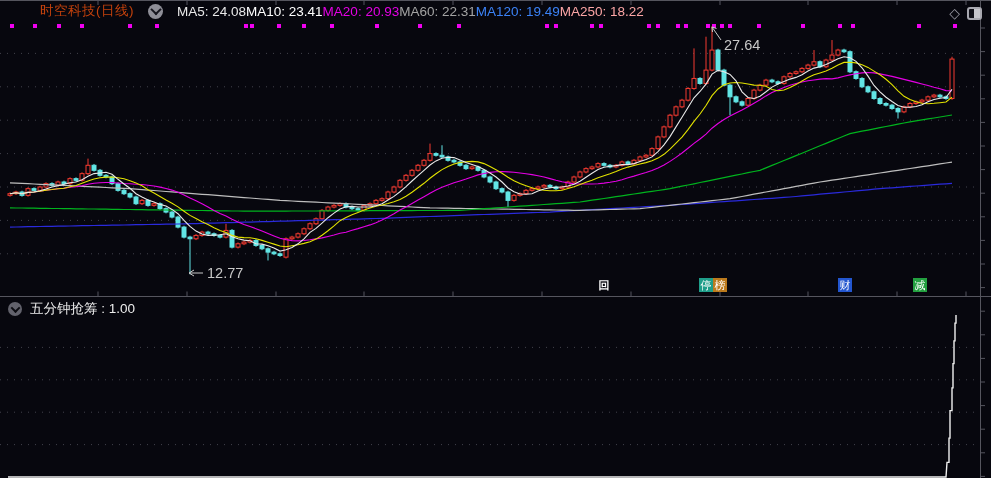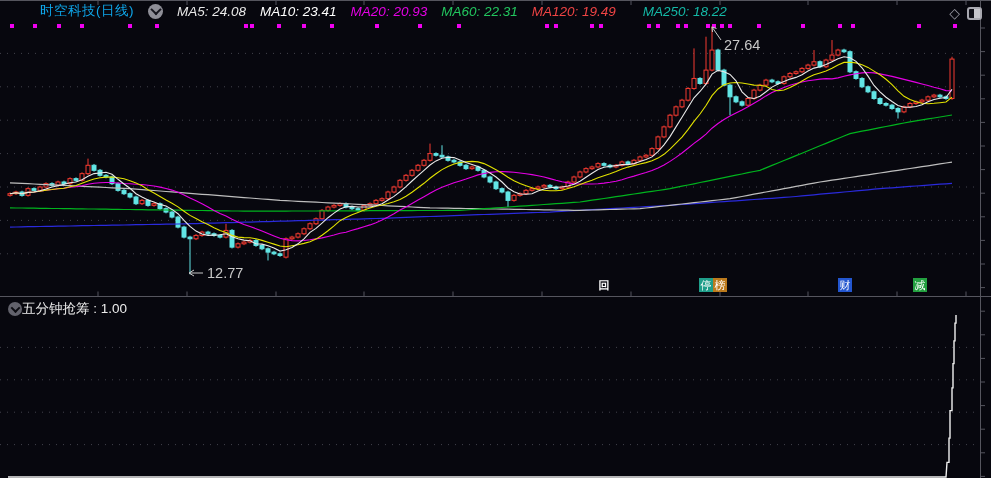--- a/index.html
+++ b/index.html
@@ -6,34 +6,34 @@
   .screen{position:relative;width:991px;height:478px;background:#07070e;overflow:hidden;
           font-family:"Liberation Sans",sans-serif;}
   svg text{font-family:"Liberation Sans",sans-serif;}
   .hdr{position:absolute;left:8px;top:2px;height:18px;display:flex;align-items:center;gap:14px;
        font-size:13.5px;white-space:nowrap;}
   .title{letter-spacing:.5px;}
   .chev{width:15px;height:15px;border-radius:50%;background:#8f8f98;display:inline-flex;
         align-items:center;justify-content:center;flex:0 0 auto;cursor:pointer;}
   .chev i{display:block;width:6px;height:6px;border-right:2px solid #16161e;border-bottom:2px solid #16161e;
           transform:rotate(45deg) translate(-1px,-1px);}
-  #maRow{display:flex;gap:14px;font-style:italic;}
+  #maRow{display:flex;}
   .hdr-icons{position:absolute;top:6px;right:9px;display:flex;align-items:center;gap:7px;}
   .diamond{color:#9a9aa4;font-size:14px;line-height:14px;cursor:pointer;}
   .panebtn{position:relative;width:15px;height:13px;border:2px solid #a8a8b0;border-radius:3px;
            display:inline-block;box-sizing:border-box;cursor:pointer;background:#101018;}
   .panebtn span{position:absolute;right:0;top:0;bottom:0;width:6px;background:#c6c6cc;}
   #badges .bdg{position:absolute;width:14px;height:14px;line-height:14px;text-align:center;
                font-size:11px;color:#fff;cursor:pointer;}
   .bdg.outline{color:#d5832d;background:transparent;font-size:14px;font-weight:bold;line-height:13px;}
   .bdg.teal{background:#1f9e8a;}
   .bdg.orange{background:#bc7a1c;}
   .bdg.blue{background:#2356cf;}
   .bdg.green{background:#23a040;}
-  .subhdr{position:absolute;left:8px;top:301px;height:16px;display:flex;align-items:center;
+  .subhdr{position:absolute;left:8px;top:301px;height:16px;display:flex;align-items:center;gap:8px;
           font-size:13.5px;color:#ececec;}
   .chev2{width:14px;height:14px;border-radius:50%;background:#62626c;display:inline-flex;
          align-items:center;justify-content:center;cursor:pointer;}
   .chev2 i{display:block;width:5px;height:5px;border-right:2px solid #0c0c12;border-bottom:2px solid #0c0c12;
            transform:rotate(45deg) translate(-1px,-1px);}
 </style>
 </head>
 <body>
 
 <div class="screen">
@@ -454,31 +454,31 @@
       <line x1="712" y1="27" x2="712.5" y2="32" stroke="#c8c8c8" stroke-width="1"></line>
       <text x="724" y="50" fill="#c8c8c8" font-size="14.5">27.64</text>
       <line x1="189" y1="273" x2="203" y2="273" stroke="#c8c8c8" stroke-width="1"></line>
       <line x1="189" y1="273" x2="194" y2="270" stroke="#c8c8c8" stroke-width="1"></line>
       <line x1="189" y1="273" x2="194" y2="276" stroke="#c8c8c8" stroke-width="1"></line>
       <text x="207" y="278" fill="#c8c8c8" font-size="14.5">12.77</text>
       <path d="M8 477.0 L946 477.0 L947 462.4 L949 462.4 L949 438.1 L950 438.1 L950 410.6 L952 410.6 L952 387.9 L953 387.9 L953 363.6 L954 363.6 L954 340.9 L955 340.9 L955 323.1 L956 323.1 L956 315.0 " fill="none" stroke="#f0f0f0" stroke-width="1.4"></path>
     </svg>
 
   <div class="hdr">
-    <span class="title" style="color: #0ea5e9; padding-left: 32px;">时空科技(日线)</span>
+    <span class="title" style="color: #c2410c; padding-left: 32px;">时空科技(日线)</span>
     <span class="chev">
         <i></i>
       </span>
     <span id="maRow">
         <span style="color: rgb(233, 233, 233);">MA5: 24.08</span>
         <span style="color: #ffffff;">MA10: 23.41</span>
         <span style="color: rgb(228, 0, 228);">MA20: 20.93</span>
-        <span style="color: #22c55e;">MA60: 22.31</span>
-        <span style="color: #ef4444;">MA120: 19.49</span>
-        <span style="color: #14b8a6; padding-left: 13px;">MA250: 18.22</span>
+        <span style="color: #a3a3a3;">MA60: 22.31</span>
+        <span style="color: #3b82f6;">MA120: 19.49</span>
+        <span style="color: #fca5a5;">MA250: 18.22</span>
       </span>
   </div>
 
   <div class="hdr-icons">
     <span class="diamond">◇</span>
     <span class="panebtn">
         <span></span>
       </span>
   </div>
 

